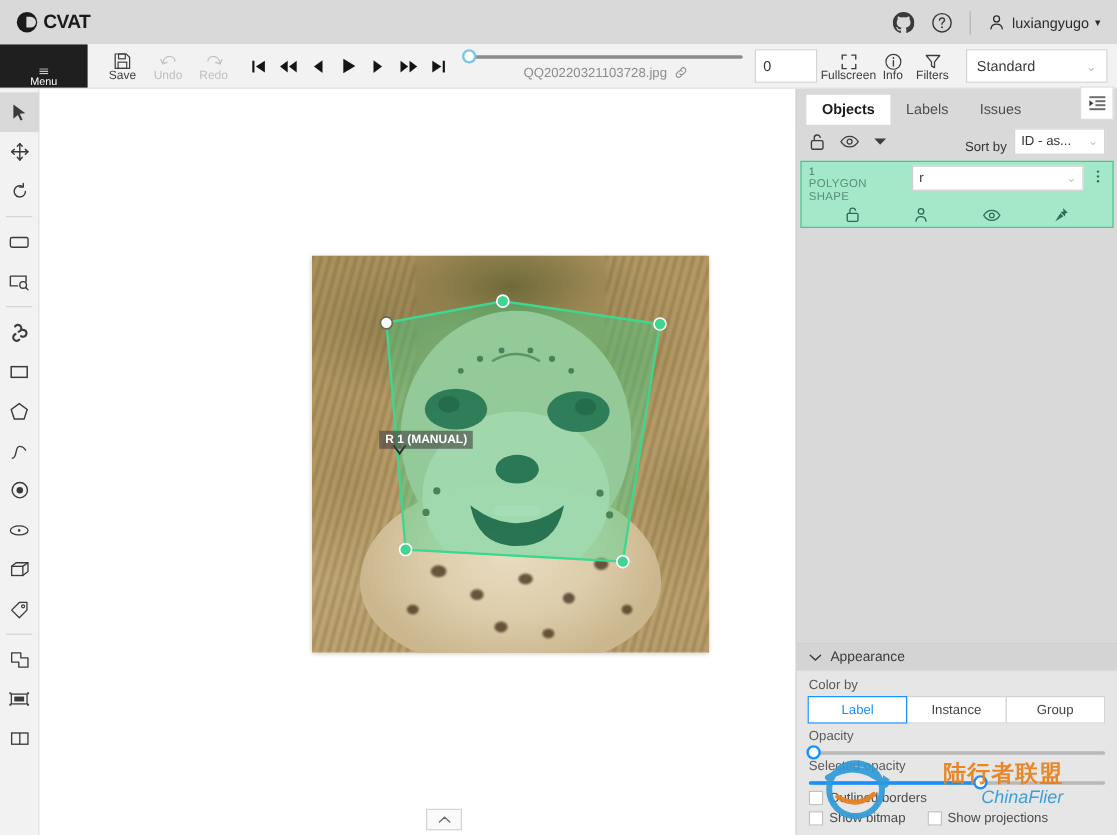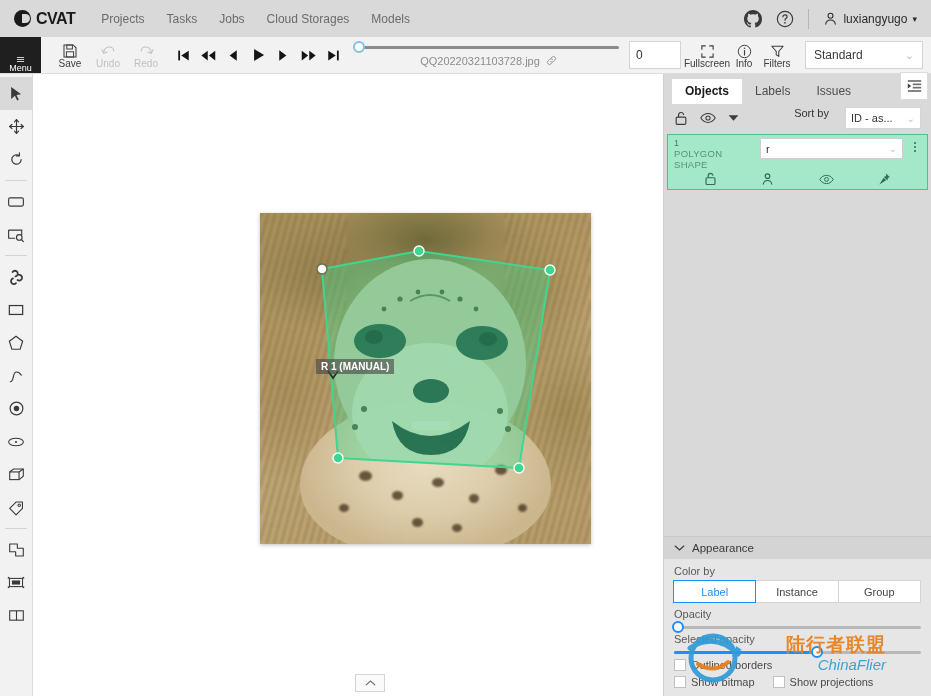--- a/index.html
+++ b/index.html
@@ -43,21 +43,21 @@
   
   .toolbar {
     height: 37px;
     background: #f2f2f2;
     display: flex;
     align-items: stretch;
     border-bottom: 1px solid #dcdcdc;
     position: relative;
   }
   .menu-btn {
-    width: 41px; background: #1f1f1f; color: #fff;
+    width: 73px; background: #1f1f1f; color: #fff;
     display: flex; flex-direction: column;
     align-items: center; justify-content: center;
     cursor: pointer; padding-top: 20px;
   }
   .menu-btn .lbl { font-size: 9px; margin-top: 1px; }
   .tb-item {
     width: 38px; display: flex; flex-direction: column;
     align-items: center; justify-content: center;
     cursor: pointer; color: #3c3c3c; padding-top: 2px;
   }
@@ -207,21 +207,21 @@
   .tab {
     padding: 5px 13px 6px; font-size: 12px; color: #4d4d4d;
     cursor: pointer; background: transparent;
   }
   .tab.active { background: #fff; color: #1a1a1a; font-weight: bold; }
   .obj-header {
     height: 28px; display: flex; align-items: center;
     gap: 12px; padding: 0 10px; background: #d9d9d9;
   }
   .oh-icon { color: #3c3c3c; cursor: pointer; display: flex; align-items: center; }
-  .sortby { margin-left: auto; display: flex; align-items: flex-start; gap: 16px; font-size: 11px; color: #333; }
+  .sortby { margin-left: auto; display: flex; align-items: flex-end; gap: 6px; font-size: 11px; color: #333; }
   .sort-select {
     width: 76px; height: 22px; background: #fff; border: 1px solid #d4d4d4;
     display: flex; align-items: center; justify-content: space-between;
     padding: 0 5px; font-size: 11px; color: #333; cursor: pointer;
   }
   .obj-card {
     margin: 2px 3px 0; background: #a3e8c8;
     border: 1px solid #4cc18c; padding: 3px 6px 2px;
   }
   .oc-top { display: flex; align-items: flex-start; gap: 6px; }
@@ -284,27 +284,20 @@
     font-size: 15px; color: #2f9bd8; font-style: italic;
   }
 </style>
 </head>
 <body>
 
 <div class="header">
   <div class="logo">
     <div class="logo-mark"></div>
     <span class="logo-text">CVAT</span>
-  </div>
-  <div class="nav-links">
-    <span class="nav-link">Projects</span>
-    <span class="nav-link">Tasks</span>
-    <span class="nav-link">Jobs</span>
-    <span class="nav-link">Cloud Storages</span>
-    <span class="nav-link">Models</span>
   </div>
   <div class="header-right">
     <svg class="hdr-icon" viewBox="0 0 16 16">
       <path fill="currentColor" d="M8 0C3.58 0 0 3.58 0 8c0 3.54 2.29 6.53 5.47 7.59.4.07.55-.17.55-.38 0-.19-.01-.82-.01-1.49-2.01.37-2.53-.49-2.69-.94-.09-.23-.48-.94-.82-1.13-.28-.15-.68-.52-.01-.53.63-.01 1.08.58 1.23.82.72 1.21 1.87.87 2.33.66.07-.52.28-.87.51-1.07-1.78-.2-3.64-.89-3.64-3.95 0-.87.31-1.59.82-2.15-.08-.2-.36-1.02.08-2.12 0 0 .67-.21 2.2.82.64-.18 1.32-.27 2-.27s1.36.09 2 .27c1.53-1.04 2.2-.82 2.2-.82.44 1.1.16 1.92.08 2.12.51.56.82 1.27.82 2.15 0 3.07-1.87 3.75-3.65 3.95.29.25.54.73.54 1.48 0 1.07-.01 1.93-.01 2.2 0 .21.15.46.55.38A8.01 8.01 0 0 0 16 8c0-4.42-3.58-8-8-8z"></path>
     </svg>
     <svg class="hdr-icon" viewBox="0 0 20 20">
       <circle cx="10" cy="10" r="8.5" fill="none" stroke="currentColor" stroke-width="1.3"></circle>
       <path d="M7.7 7.6c0-1.3 1-2.1 2.3-2.1s2.3.8 2.3 2c0 1.1-.7 1.5-1.4 2-.6.4-.9.8-.9 1.5v.4" fill="none" stroke="currentColor" stroke-width="1.3" stroke-linecap="round"></path>
       <circle cx="10" cy="14.2" r="0.95" fill="currentColor"></circle>
     </svg>

